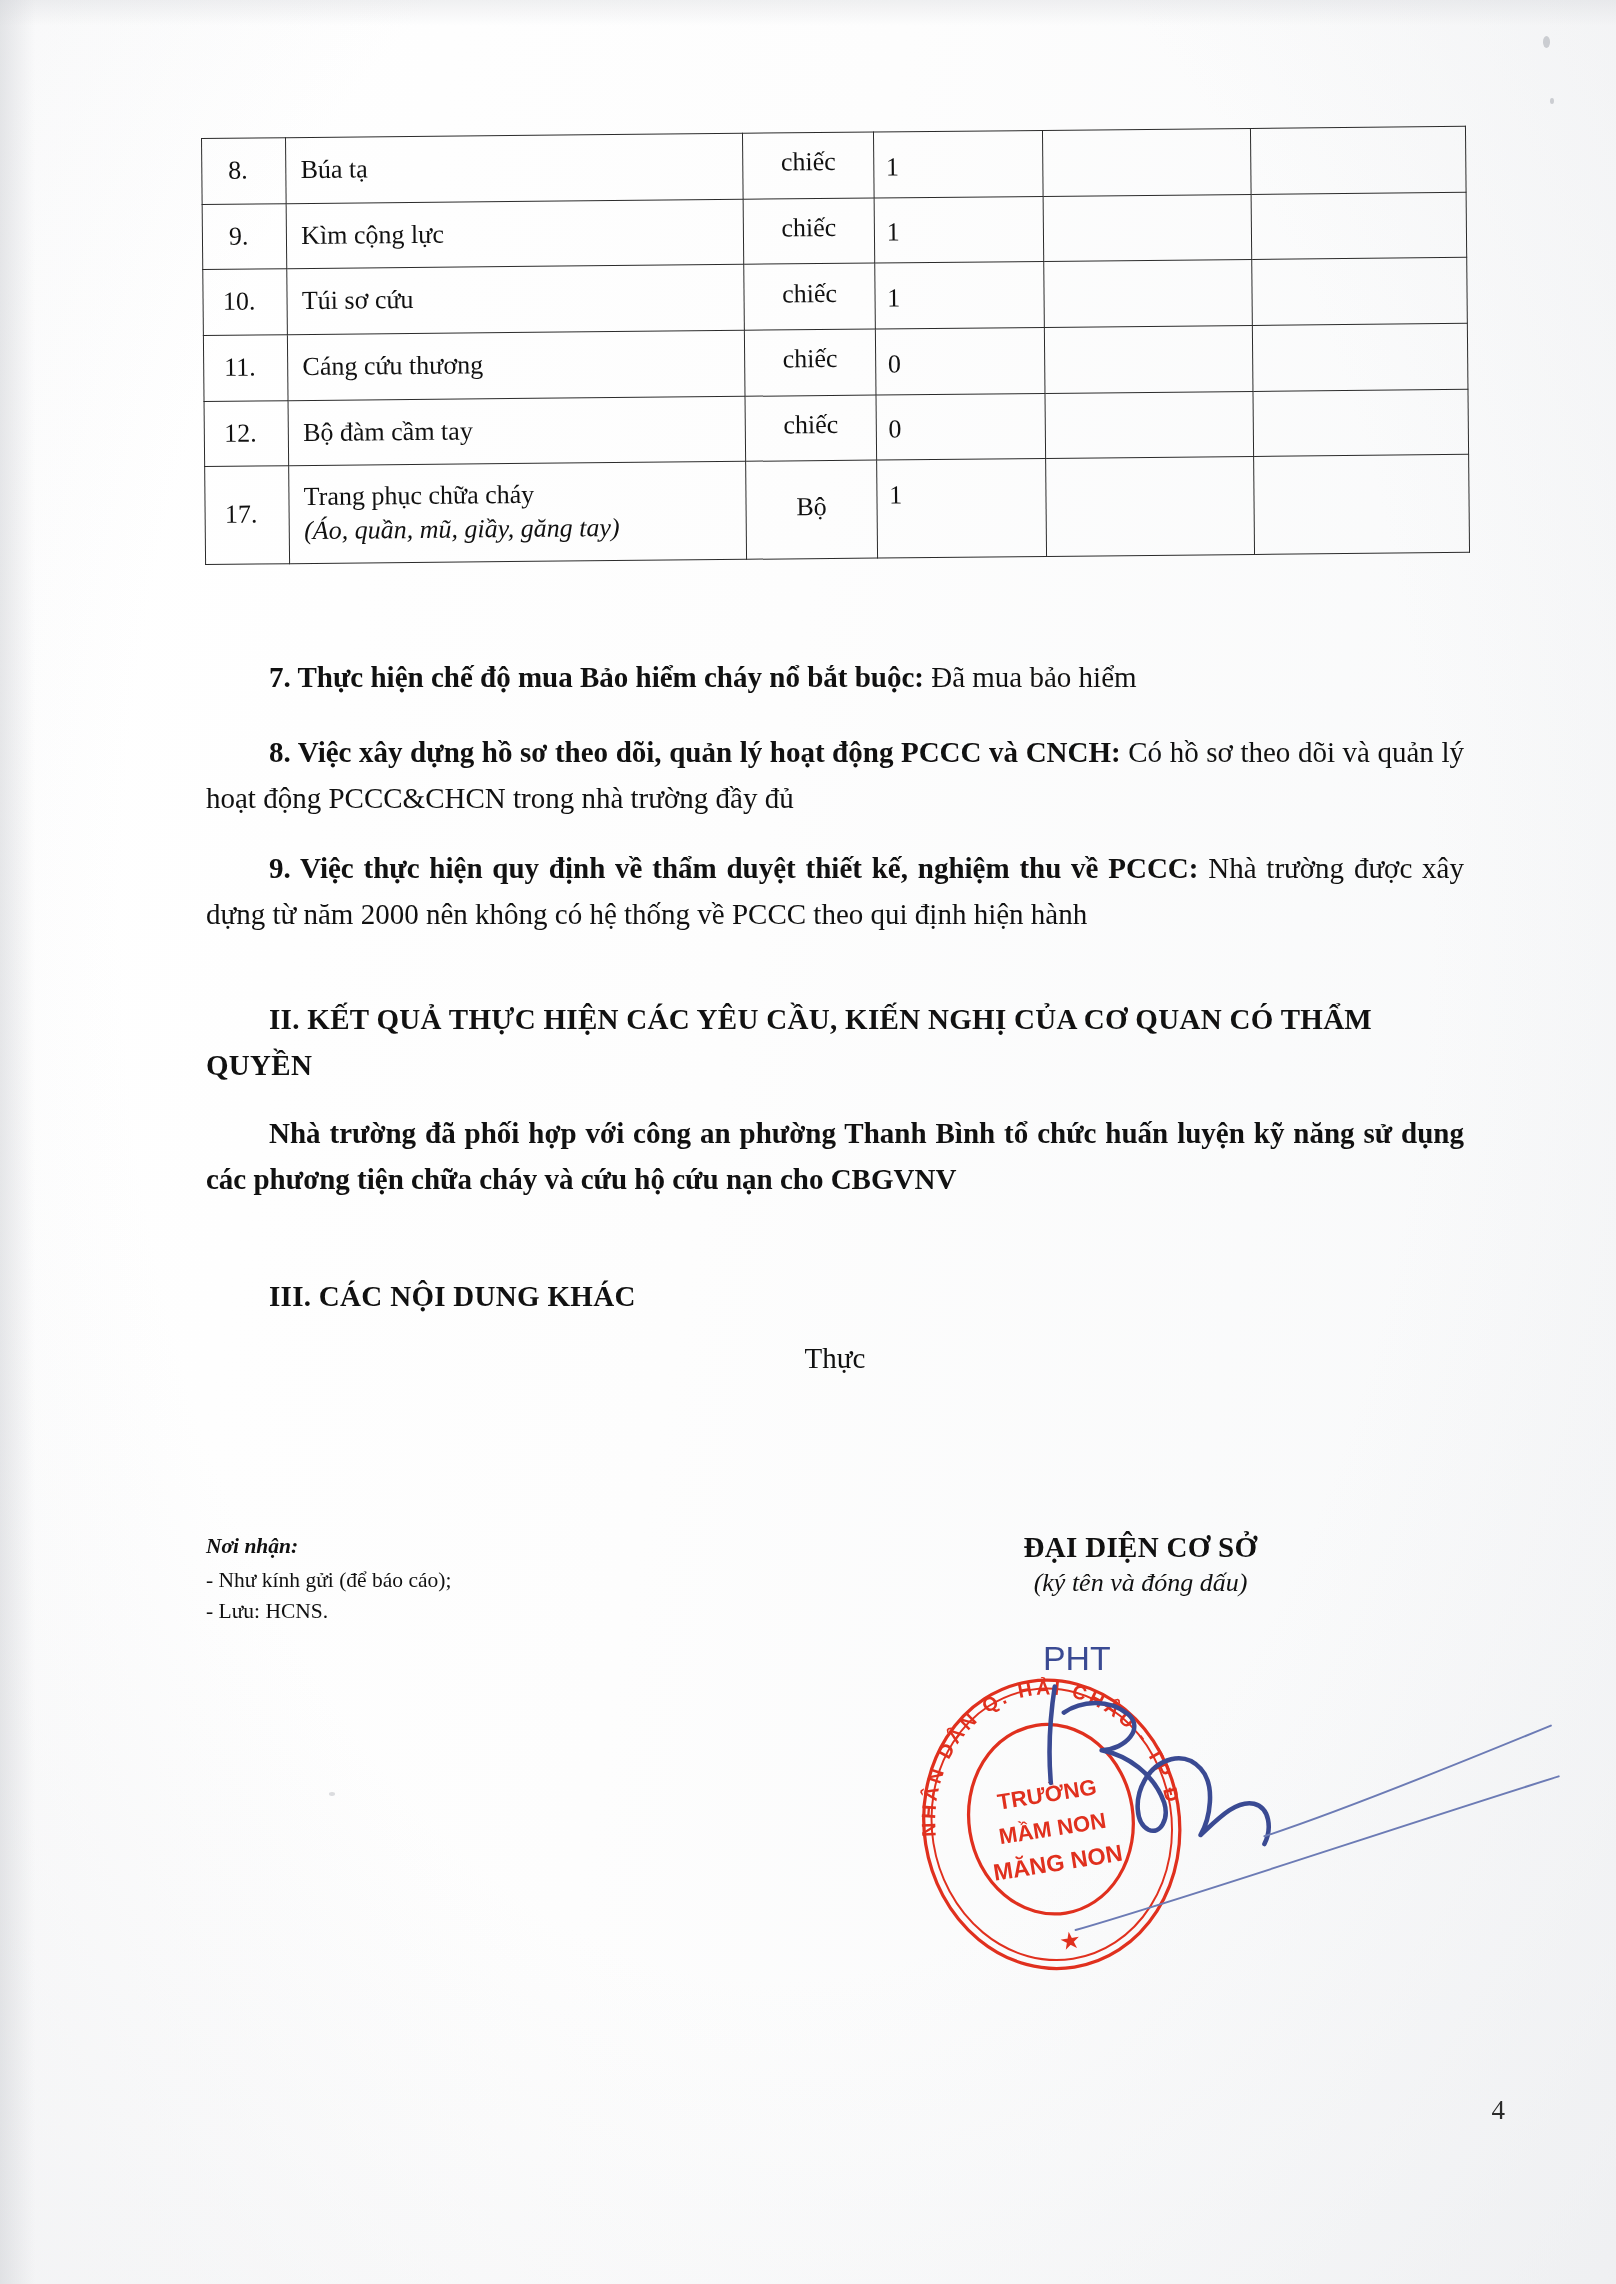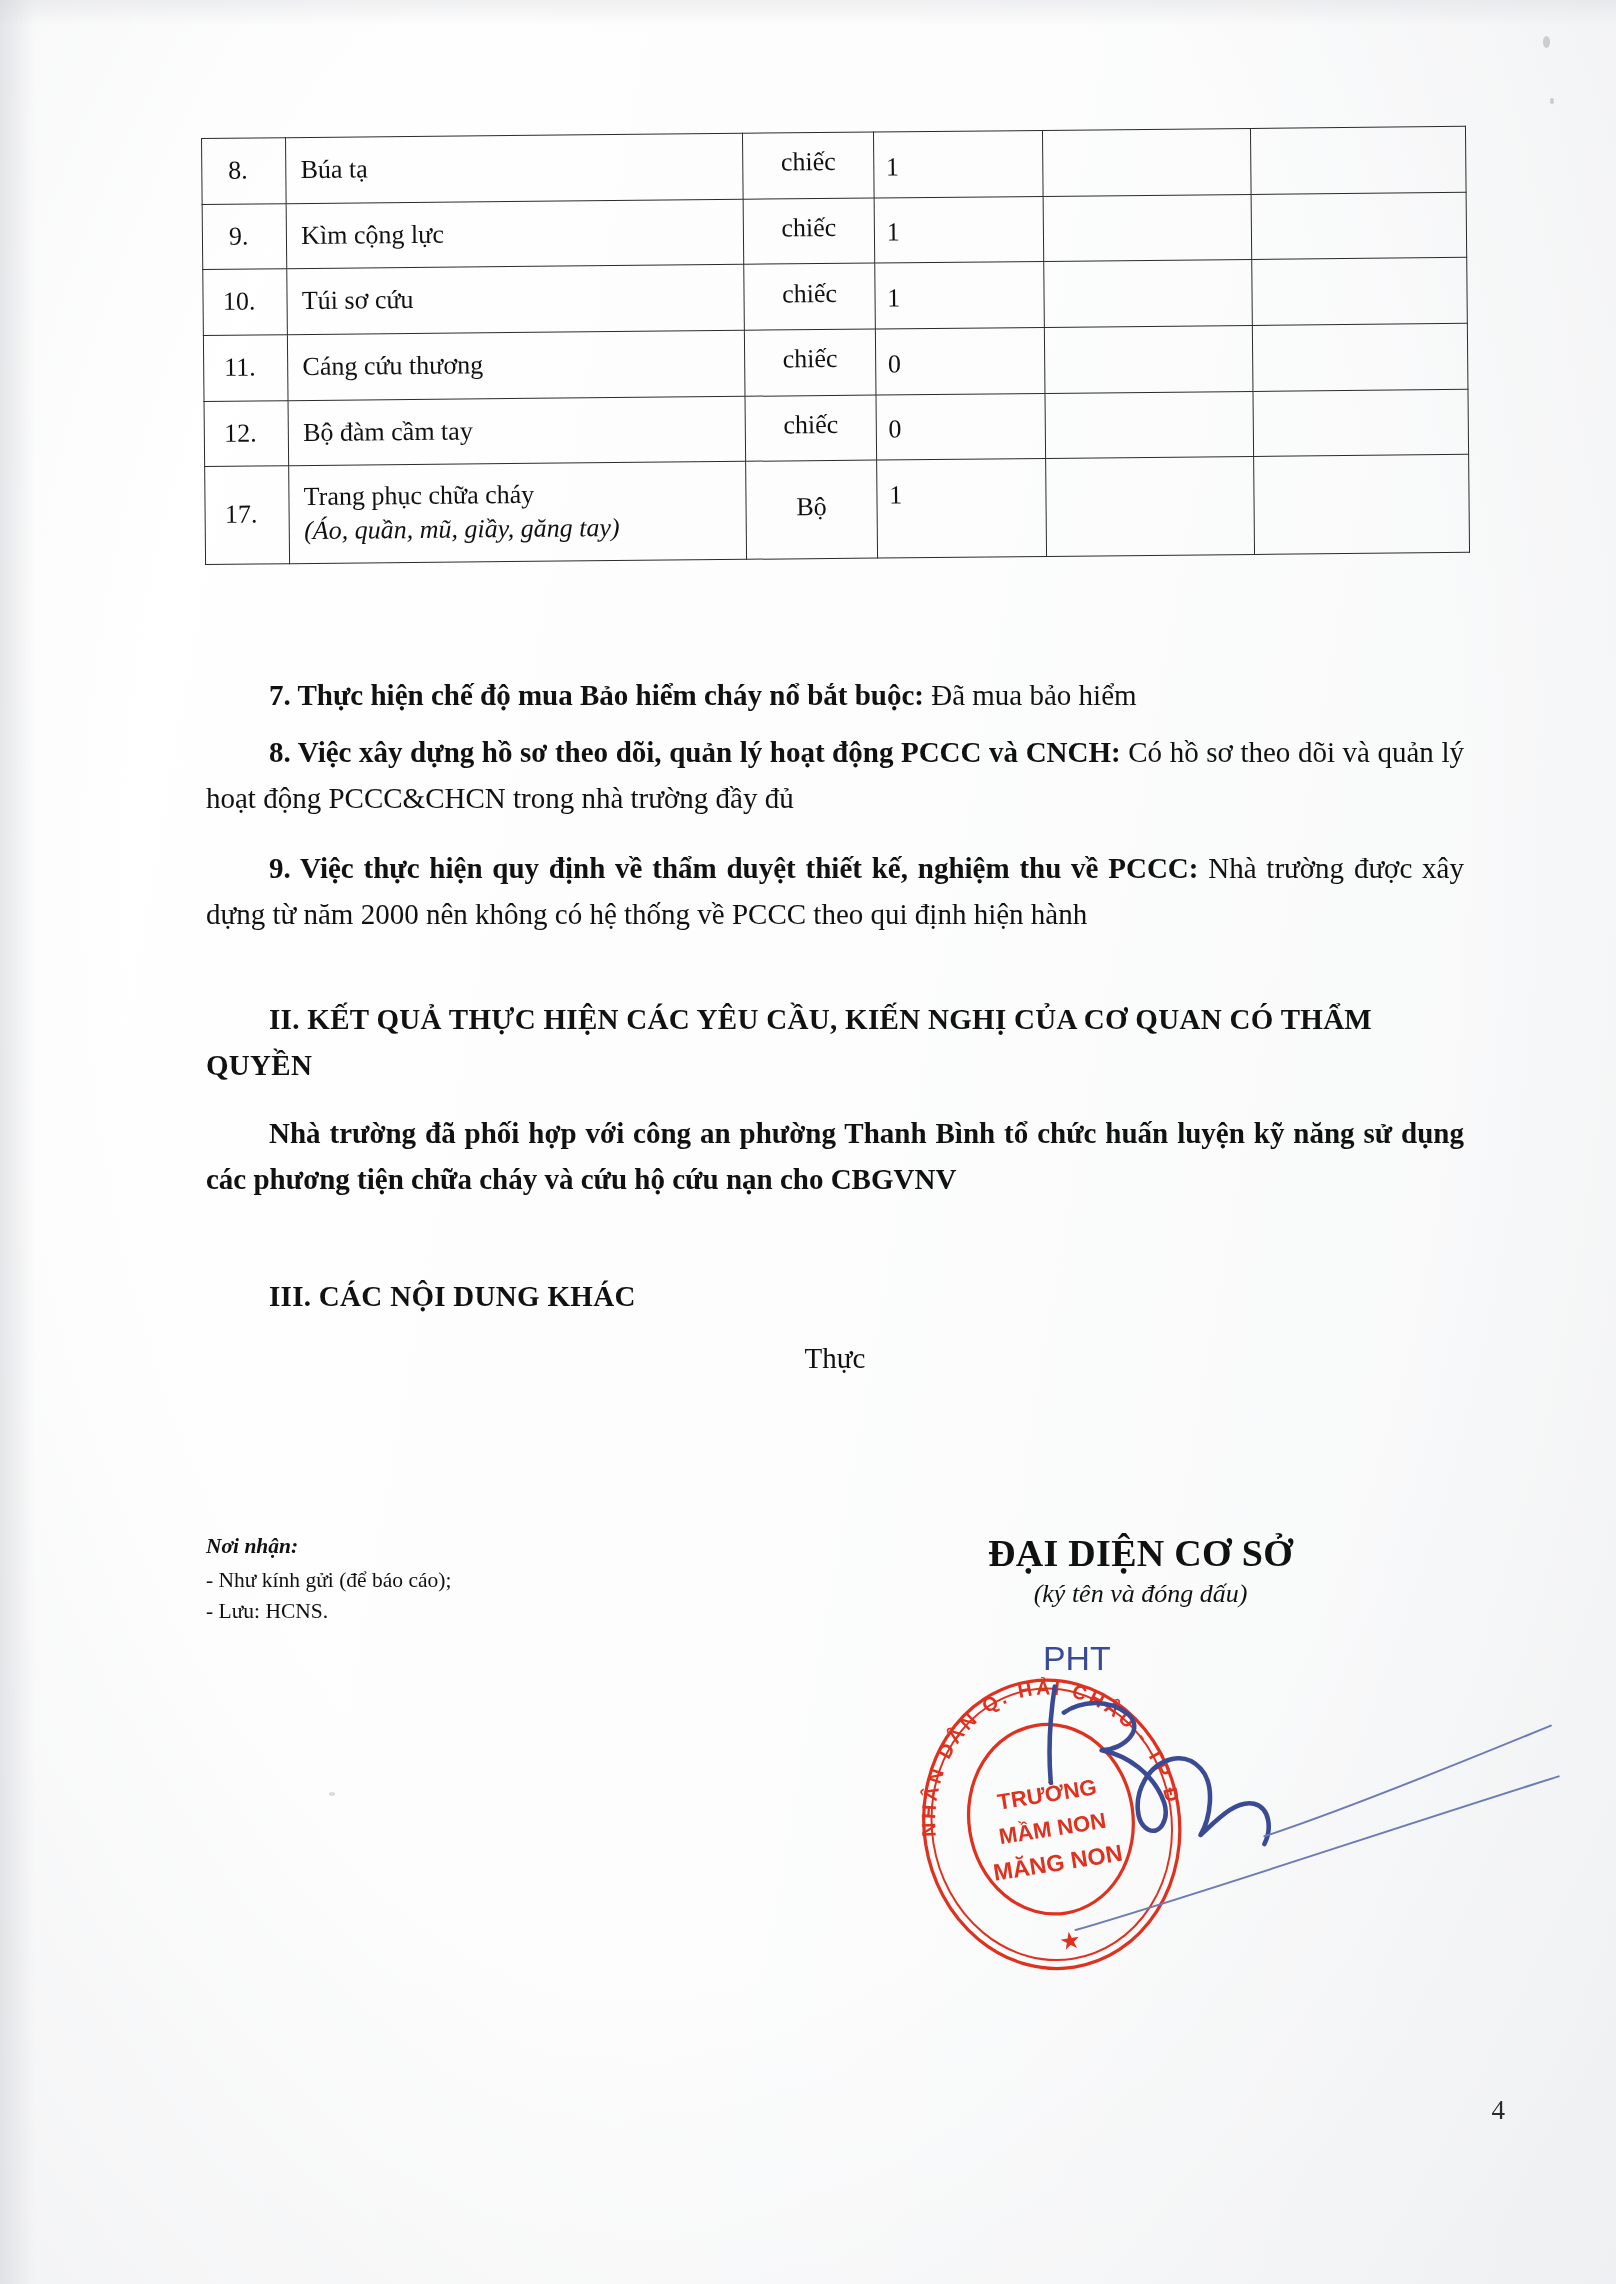--- a/index.html
+++ b/index.html
@@ -150,21 +150,21 @@
   }
   .recipients .rec-item { display: block; }
 
   .signer {
     width: 495px;
     text-align: center;
     margin-right: 98px;
   }
   .signer .sig-title {
     font-weight: bold;
-    font-size: 38px;
+    font-size: 29px;
     display: block;
     letter-spacing: 0.3px;
   }
   .signer .sig-sub {
     font-style: italic;
     font-size: 26px;
     display: block;
     margin-top: 3.9px;
   }
 
@@ -337,21 +337,21 @@
             <td class="col-qty">
                 <div class="cell-pad-qty" style="padding-bottom:46px;">1</div>
               </td>
             <td class="col-e1"></td>
             <td class="col-e2"></td>
           </tr>
         </tbody>
       </table>
     </div>
 
-    <div class="body-block" style="top:673px;">
+    <div class="body-block" style="top:655px;">
       <p class="para indent"><b class="lead">7. Thực hiện chế độ mua Bảo hiểm cháy nổ bắt buộc:</b><span> Đã mua bảo hiểm</span></p>
     </div>
 
     <div class="body-block" style="top:730px;">
       <p class="para indent"><b class="lead">8. Việc xây dựng hồ sơ theo dõi, quản lý hoạt động PCCC và CNCH:</b><span> Có hồ sơ theo dõi và quản lý hoạt động PCCC&amp;CHCN trong nhà trường đầy đủ</span></p>
     </div>
 
     <div class="body-block" style="top:846px;">
       <p class="para indent"><b class="lead">9. Việc thực hiện quy định về thẩm duyệt thiết kế, nghiệm thu về PCCC:</b><span> Nhà trường được xây dựng từ năm 2000 nên không có hệ thống về PCCC theo qui định hiện hành</span></p>
     </div>

